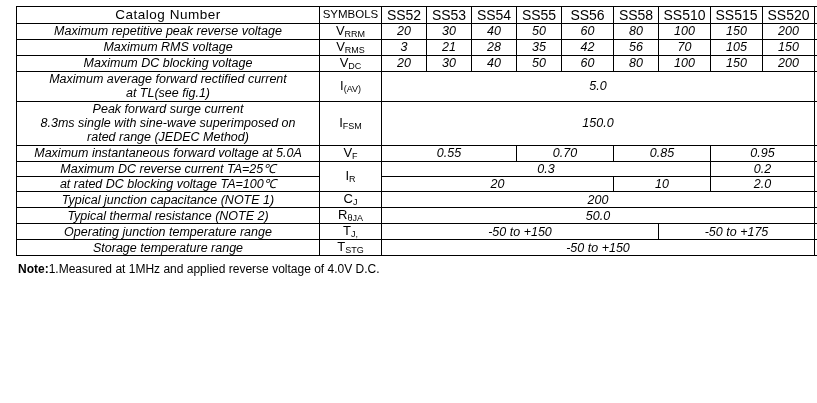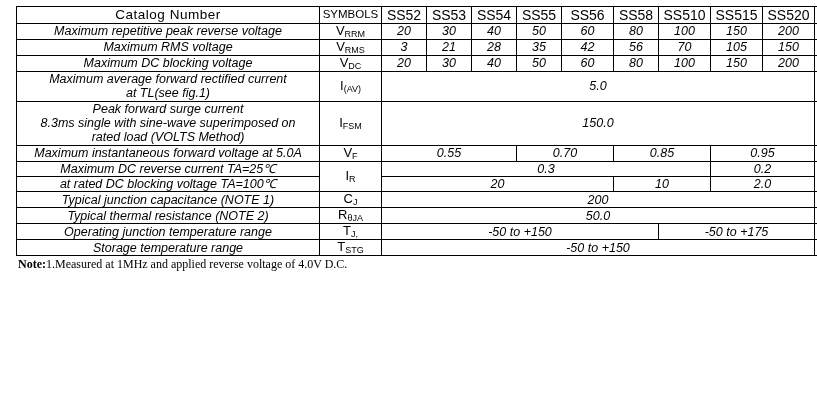--- a/index.html
+++ b/index.html
@@ -71,24 +71,24 @@
     font-weight: normal;
   }
   .units-hdr {
     font-size: 12.5px;
   }
   .val {
     font-size: 12.5px;
     font-style: italic;
   }
   .notes {
+    margin-top: 5px;
     font-size: 12px;
     line-height: 1.45;
     padding-left: 2px;
-    font-family: Liberation Serif, serif;
   }
   .notes .nline { white-space: nowrap; display: block; }
   .notes b { font-weight: bold; }
   .note-indent { display: inline-block; width: 34px; }
   .tempc { font-size: 12px; }
 </style>
 </head>
 <body>
 
 <div class="sheet">
@@ -195,21 +195,21 @@
         <td class="symcell"><span>I</span><span class="subsc">(AV)</span></td>
         <td class="val" colspan="9">5.0</td>
         <td class="val">Amps</td>
       </tr>
 
       <tr>
         <td class="param">
           <span class="lines">
             <span class="line">Peak forward surge current</span>
             <span class="line">8.3ms single with sine-wave superimposed on</span>
-            <span class="line">rated load (VOLTS Method)</span>
+            <span class="line">rated range (JEDEC Method)</span>
           </span>
         </td>
         <td class="symcell"><span>I</span><span class="subsc">FSM</span></td>
         <td class="val" colspan="9">150.0</td>
         <td class="val">Amps</td>
       </tr>
 
       <tr>
         <td class="param">
           <span class="lines">

